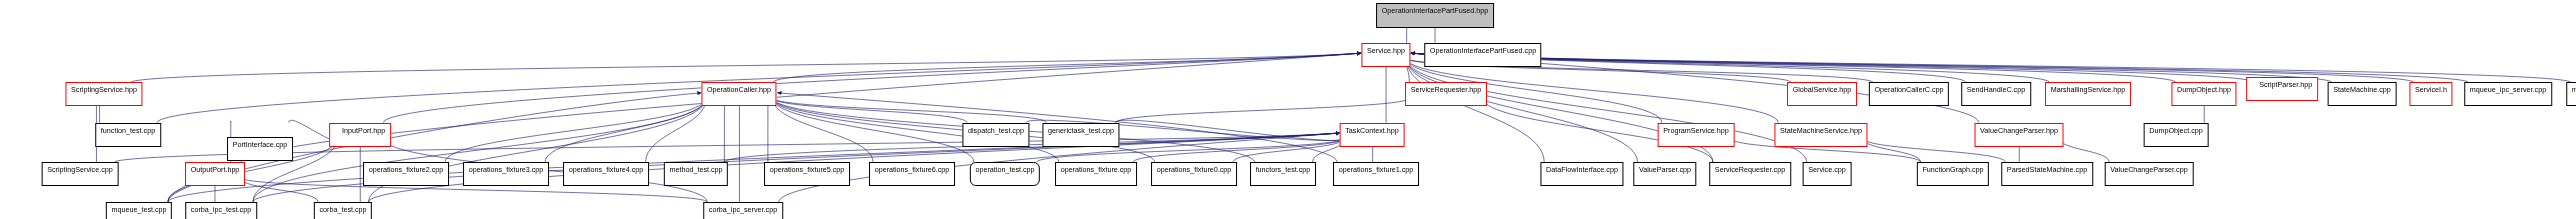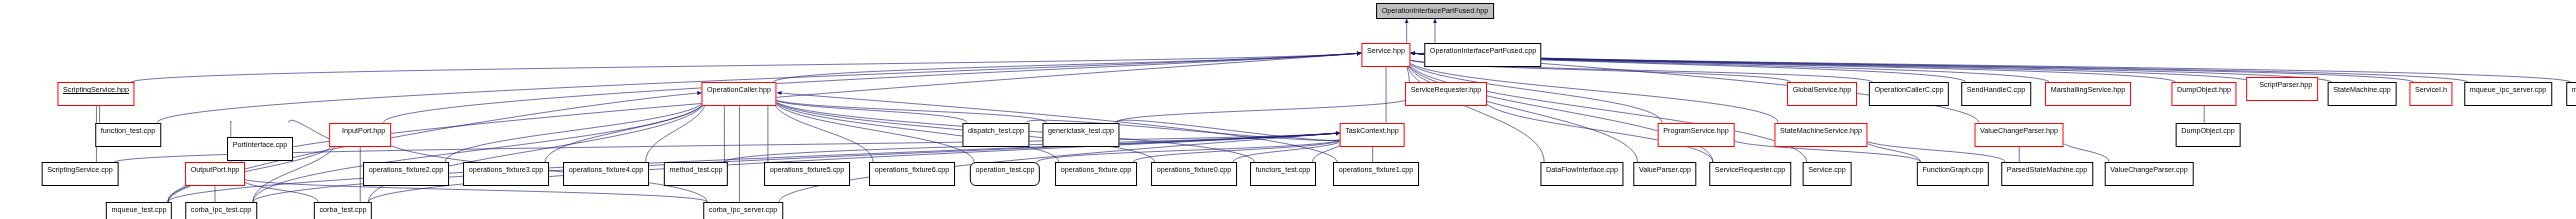--- a/index.html
+++ b/index.html
@@ -30,21 +30,21 @@
     background: #ffffff;
     border: 0.5px solid #000000;
     cursor: pointer;
     z-index: 2;
   }
   .node.doc  { border: 0.5px solid #ff0000; }
   .node.src  { border: 0.5px solid #000000; }
   .node.target {
     background: #bfbfbf;
     border: 1px solid #000000;
-    height: 16px;
+    height: 25px;
     z-index: 3;
   }
 </style>
 </head>
 <body>
 
 <div class="canvas">
   <svg class="edges" xmlns="http://www.w3.org/2000/svg" viewBox="0 0 5143 427" width="2650" height="220">
     <defs>
       <marker id="arrowhead" markerWidth="11" markerHeight="10" refX="8.5" refY="4" orient="auto" markerUnits="userSpaceOnUse">
@@ -127,21 +127,21 @@
         <path d="M 3727.4609375 315 C 3727.4609375 291, 3615.7734375 292, 3615.7734375 268" fill="none" stroke="#191970" stroke-width="1.2" marker-end="url(#arrowhead)"></path>
         <path d="M 4093.6328125 315 C 4093.6328125 291, 3996.765625 292, 3996.765625 268" fill="none" stroke="#191970" stroke-width="1.2" marker-end="url(#arrowhead)"></path>
         <path d="M 3919 315 C 3919 291, 3919 292, 3919 268" fill="none" stroke="#191970" stroke-width="1.2" marker-end="url(#arrowhead)"></path>
         <path d="M 4278 238 C 4278 214, 4278 214, 4278 190" fill="none" stroke="#191970" stroke-width="1.2" marker-end="url(#arrowhead)"></path>
       </g>
   </svg>
   <div id="node-layer">
       <div class="node target" style="left: 1435px; top: 2.6px;">OperationInterfacePartFused.hpp</div>
       <div class="node doc" style="left: 1386px; top: 43px;">Service.hpp</div>
       <div class="node src" style="left: 1483px; top: 43px;">OperationInterfacePartFused.cpp</div>
-      <div class="node doc" style="left: 96px; top: 82px; text-decoration: underline;">ScriptingService.hpp</div>
+      <div class="node doc" style="left: 104px; top: 82px;">ScriptingService.hpp</div>
       <div class="node doc" style="left: 739px; top: 82px;">OperationCaller.hpp</div>
       <div class="node doc" style="left: 1446px; top: 82px;">ServiceRequester.hpp</div>
       <div class="node doc" style="left: 1822px; top: 82px;">GlobalService.hpp</div>
       <div class="node src" style="left: 1909px; top: 82px;">OperationCallerC.cpp</div>
       <div class="node src" style="left: 1996px; top: 82px;">SendHandleC.cpp</div>
       <div class="node doc" style="left: 2088px; top: 82px;">MarshallingService.hpp</div>
       <div class="node doc" style="left: 2204px; top: 82px;">DumpObject.hpp</div>
       <div class="node doc" style="left: 2282px; top: 77px; padding-left: 12px;">ScriptParser.hpp</div>
       <div class="node src" style="left: 2362px; top: 82px;">StateMachine.cpp</div>
       <div class="node doc" style="left: 2431px; top: 82px;">ServiceI.h</div>
@@ -149,21 +149,21 @@
       <div class="node src" style="left: 2606px; top: 82px;">mqueue_ipc_test.cpp</div>
       <div class="node src" style="left: 128px; top: 123px;">function_test.cpp</div>
       <div class="node src" style="left: 260px; top: 137px;">PortInterface.cpp</div>
       <div class="node doc" style="left: 360px; top: 123px; padding-left: 12px;">InputPort.hpp</div>
       <div class="node src" style="left: 996px; top: 123px;">dispatch_test.cpp</div>
       <div class="node src" style="left: 1081px; top: 123px;">generictask_test.cpp</div>
       <div class="node doc" style="left: 1372px; top: 123px;">TaskContext.hpp</div>
       <div class="node doc" style="left: 1696px; top: 123px;">ProgramService.hpp</div>
       <div class="node doc" style="left: 1821px; top: 123px;">StateMachineService.hpp</div>
       <div class="node doc" style="left: 2019px; top: 123px;">ValueChangeParser.hpp</div>
-      <div class="node src" style="left: 2176px; top: 123px; margin-left: 32px;">DumpObject.cpp</div>
+      <div class="node src" style="left: 2176px; top: 123px;">DumpObject.cpp</div>
       <div class="node src" style="left: 80px; top: 162px;">ScriptingService.cpp</div>
       <div class="node doc" style="left: 215px; top: 162px;">OutputPort.hpp</div>
       <div class="node src" style="left: 406px; top: 162px;">operations_fixture2.cpp</div>
       <div class="node src" style="left: 506px; top: 162px;">operations_fixture3.cpp</div>
       <div class="node src" style="left: 606px; top: 162px;">operations_fixture4.cpp</div>
       <div class="node src" style="left: 696px; top: 162px;">method_test.cpp</div>
       <div class="node src" style="left: 807px; top: 162px;">operations_fixture5.cpp</div>
       <div class="node src" style="left: 912px; top: 162px;">operations_fixture6.cpp</div>
       <div class="node src" style="left: 1005px; top: 162px; border-radius: 6px;">operation_test.cpp</div>
       <div class="node src" style="left: 1096px; top: 162px;">operations_fixture.cpp</div>

